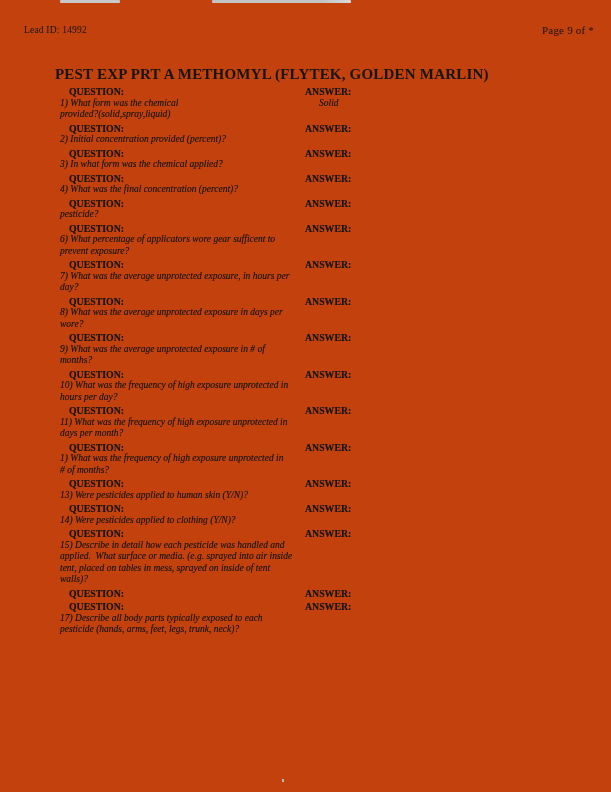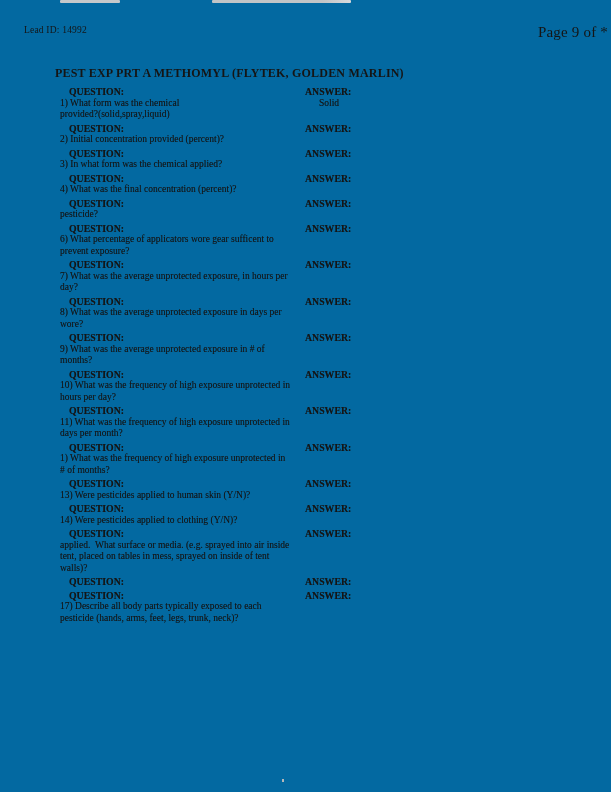--- a/index.html
+++ b/index.html
@@ -1,52 +1,52 @@
 <!DOCTYPE html>
 <html><head>
 <meta charset="utf-8">
 <style>
   html, body { margin: 0; padding: 0; background: #ffffff; }
   .page {
     position: relative;
     width: 611px;
     height: 792px;
-    background: #0369a1;
+    background: #c2410c;
     font-family: "Liberation Serif", serif;
     color: #151515;
     overflow: hidden;
   }
   .artifact-bar { position: absolute; top: 0; height: 3px; background: #c6c8ca; border-radius: 1px; }
   .bar1 { left: 60px; width: 60px; }
   .bar2 { left: 212px; width: 139px; background: linear-gradient(to right, #c2c4c6 80%, #d8dadc); }
   .lead-id {
     position: absolute; left: 24px; top: 25px;
     font-size: 9.5px; letter-spacing: 0.2px;
   }
   .page-num {
-    position: absolute; right: 3px; top: 24px;
-    font-size: 15px; letter-spacing: 0.2px;
+    position: absolute; right: 17px; top: 24px;
+    font-size: 11px; letter-spacing: 0.2px;
   }
   .doc-title {
     position: absolute; left: 55px; top: 66px; margin: 0;
-    font-size: 12px; font-weight: bold; letter-spacing: 0.2px;
+    font-size: 15px; font-weight: bold; letter-spacing: 0.2px;
     white-space: pre;
   }
   .questions { position: absolute; left: 60px; top: 84px; width: 490px; }
   .qa-block { margin-top: 2px; }
   .qa-labels { position: relative; height: 11.5px; }
   .q-label {
     position: absolute; left: 9px; top: 0;
     font-weight: bold; font-size: 9.8px; line-height: 11.5px;
   }
   .a-label {
     position: absolute; left: 245px; top: 0;
     font-weight: bold; font-size: 9.8px; line-height: 11.5px;
   }
-  .qa-body { position: relative; }
+  .qa-body { position: relative; font-style: italic; }
   .q-line {
     font-size: 9.5px; line-height: 11.5px; white-space: pre;
     text-shadow: 0 0 0.4px rgba(20,20,20,0.45);
   }
   .a-value {
     position: absolute; left: 259px; top: 0;
     font-size: 9.5px; line-height: 11.5px;
     text-shadow: 0 0 0.4px rgba(20,20,20,0.45);
   }
   .q-label, .a-label { text-shadow: 0 0 0.4px rgba(20,20,20,0.5); }
@@ -255,20 +255,21 @@
     </div>
   </div>
 
   <div class="qa-block">
     <div class="qa-labels">
       <span class="q-label">QUESTION:</span>
       <span class="a-label">ANSWER:</span>
     </div>
     <div class="qa-body">
       <div class="q-lines">
+            <div class="q-line">15) Describe in detail how each pesticide was handled and</div>
             <div class="q-line">applied.  What surface or media. (e.g. sprayed into air inside</div>
             <div class="q-line">tent, placed on tables in mess, sprayed on inside of tent</div>
             <div class="q-line">walls)?</div>
           </div>
       <div class="a-value"></div>
     </div>
   </div>
 
   <div class="qa-block">
     <div class="qa-labels">

